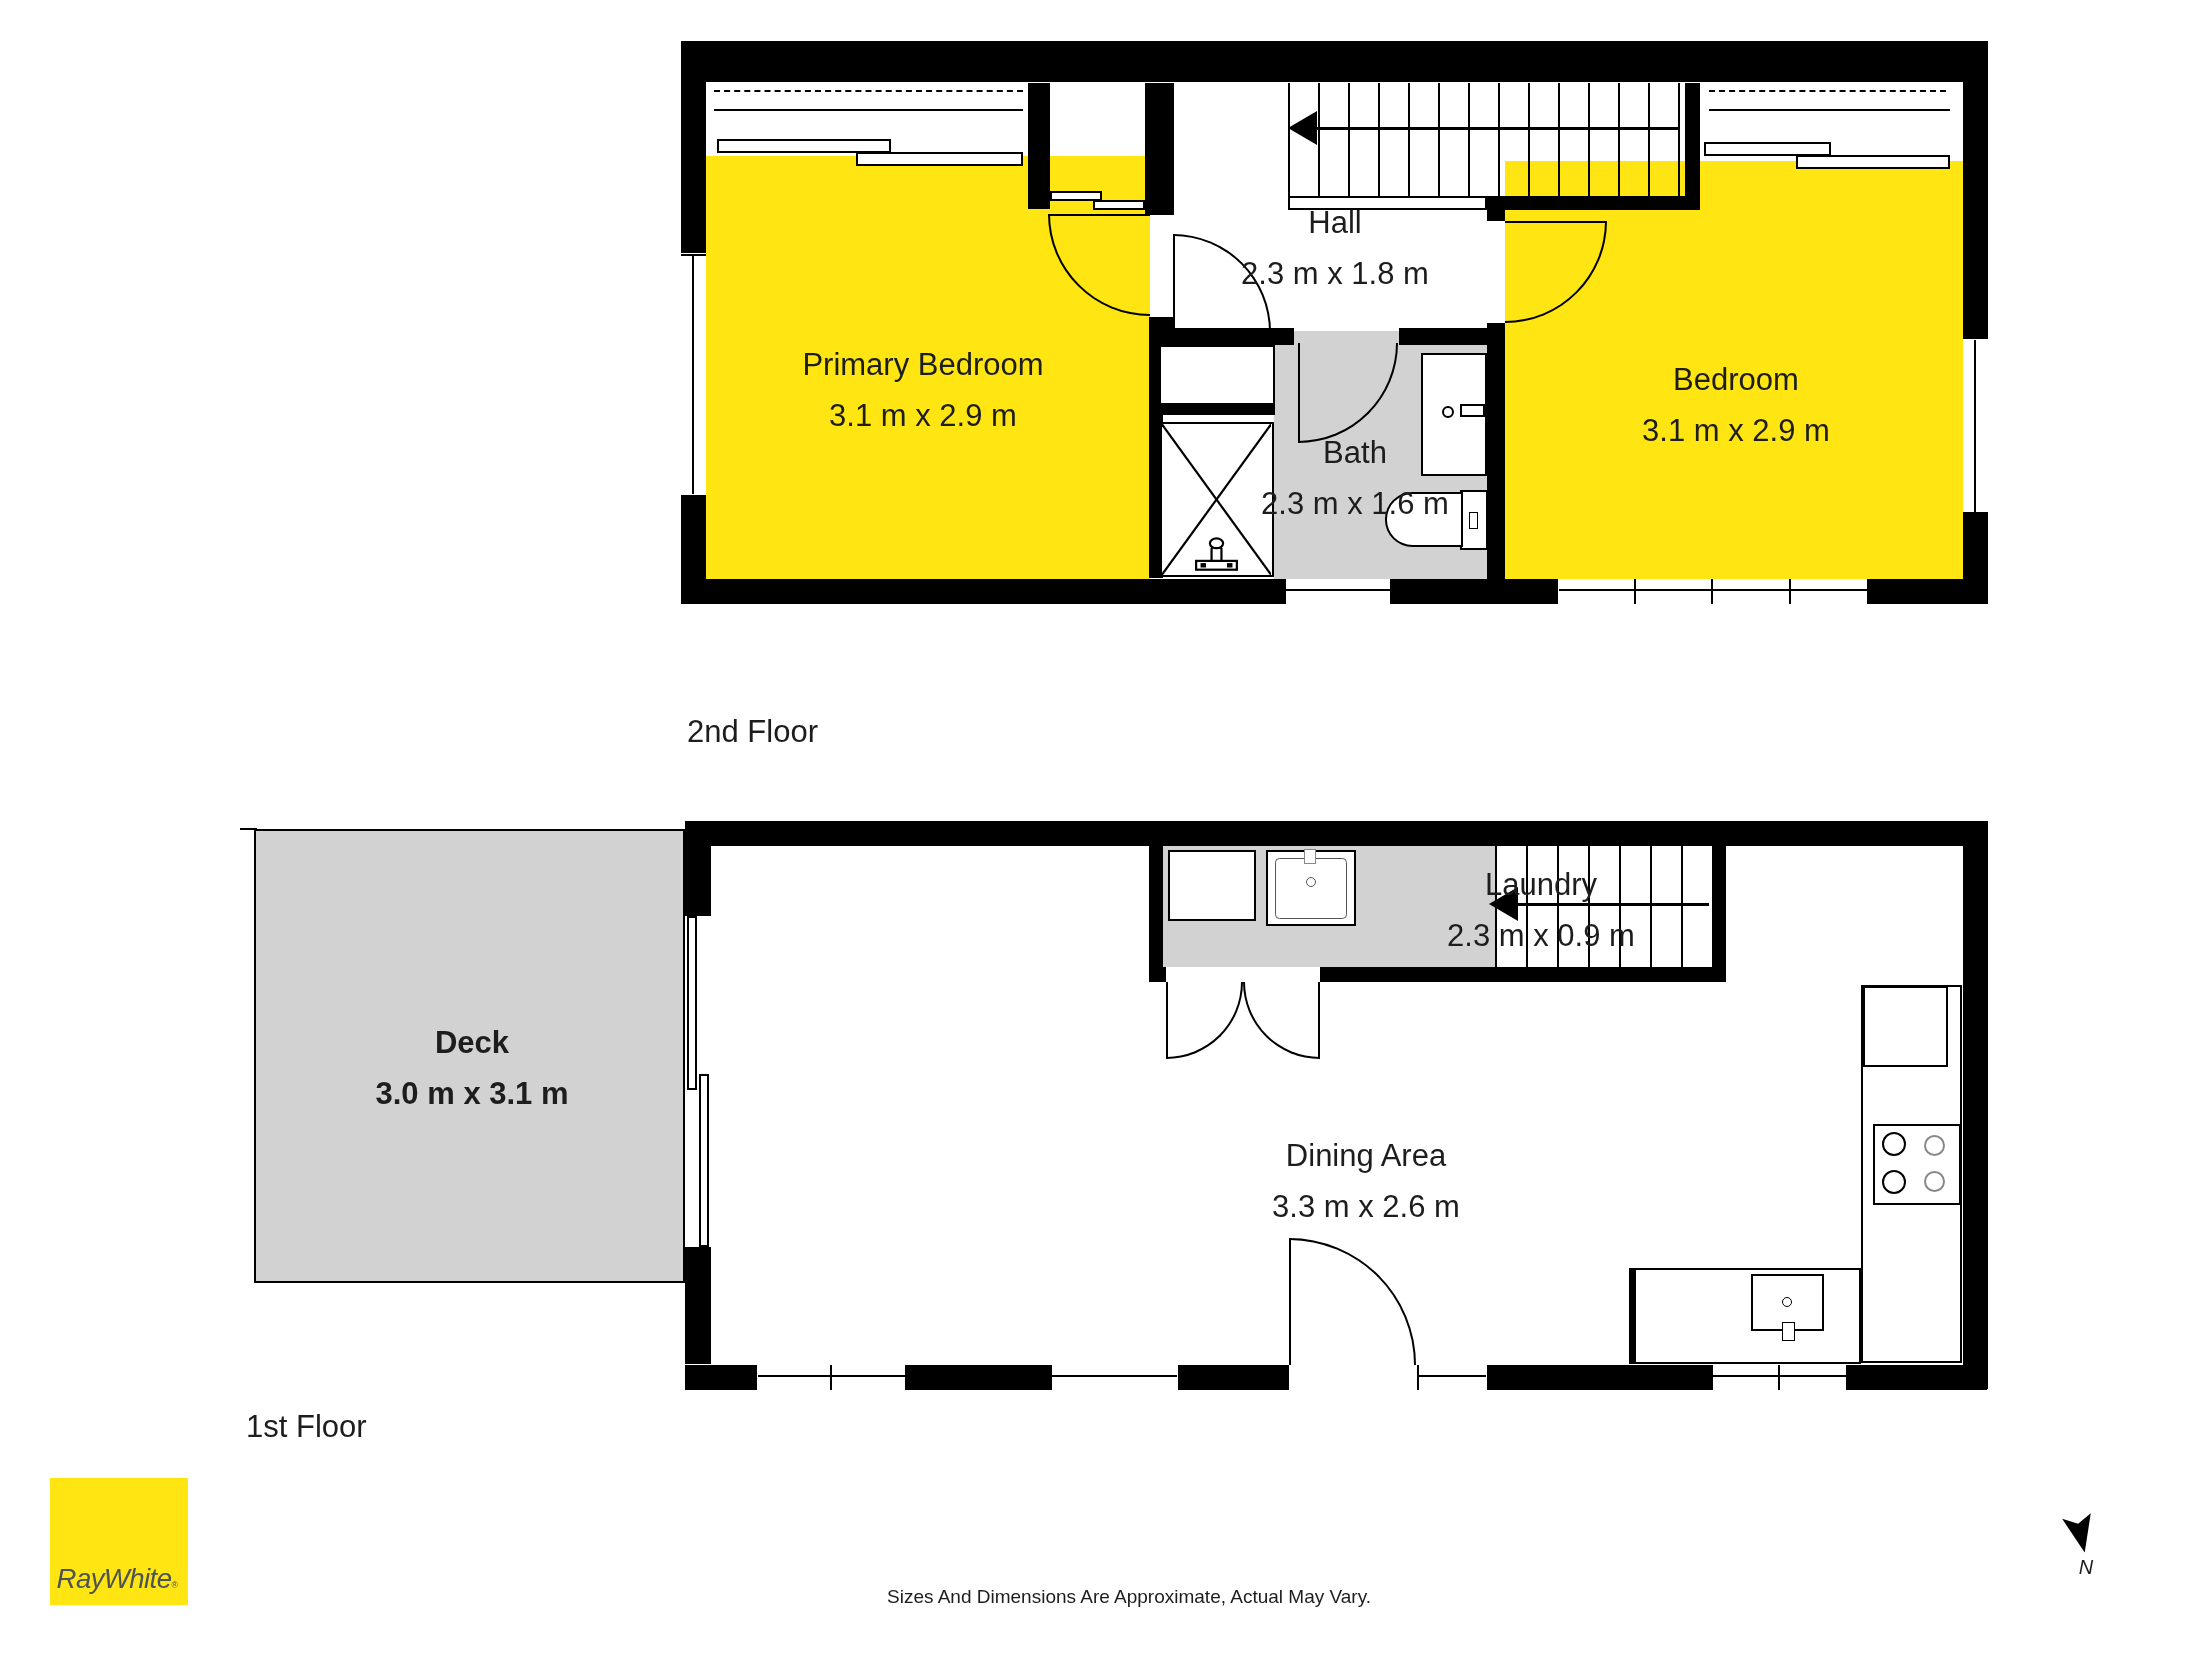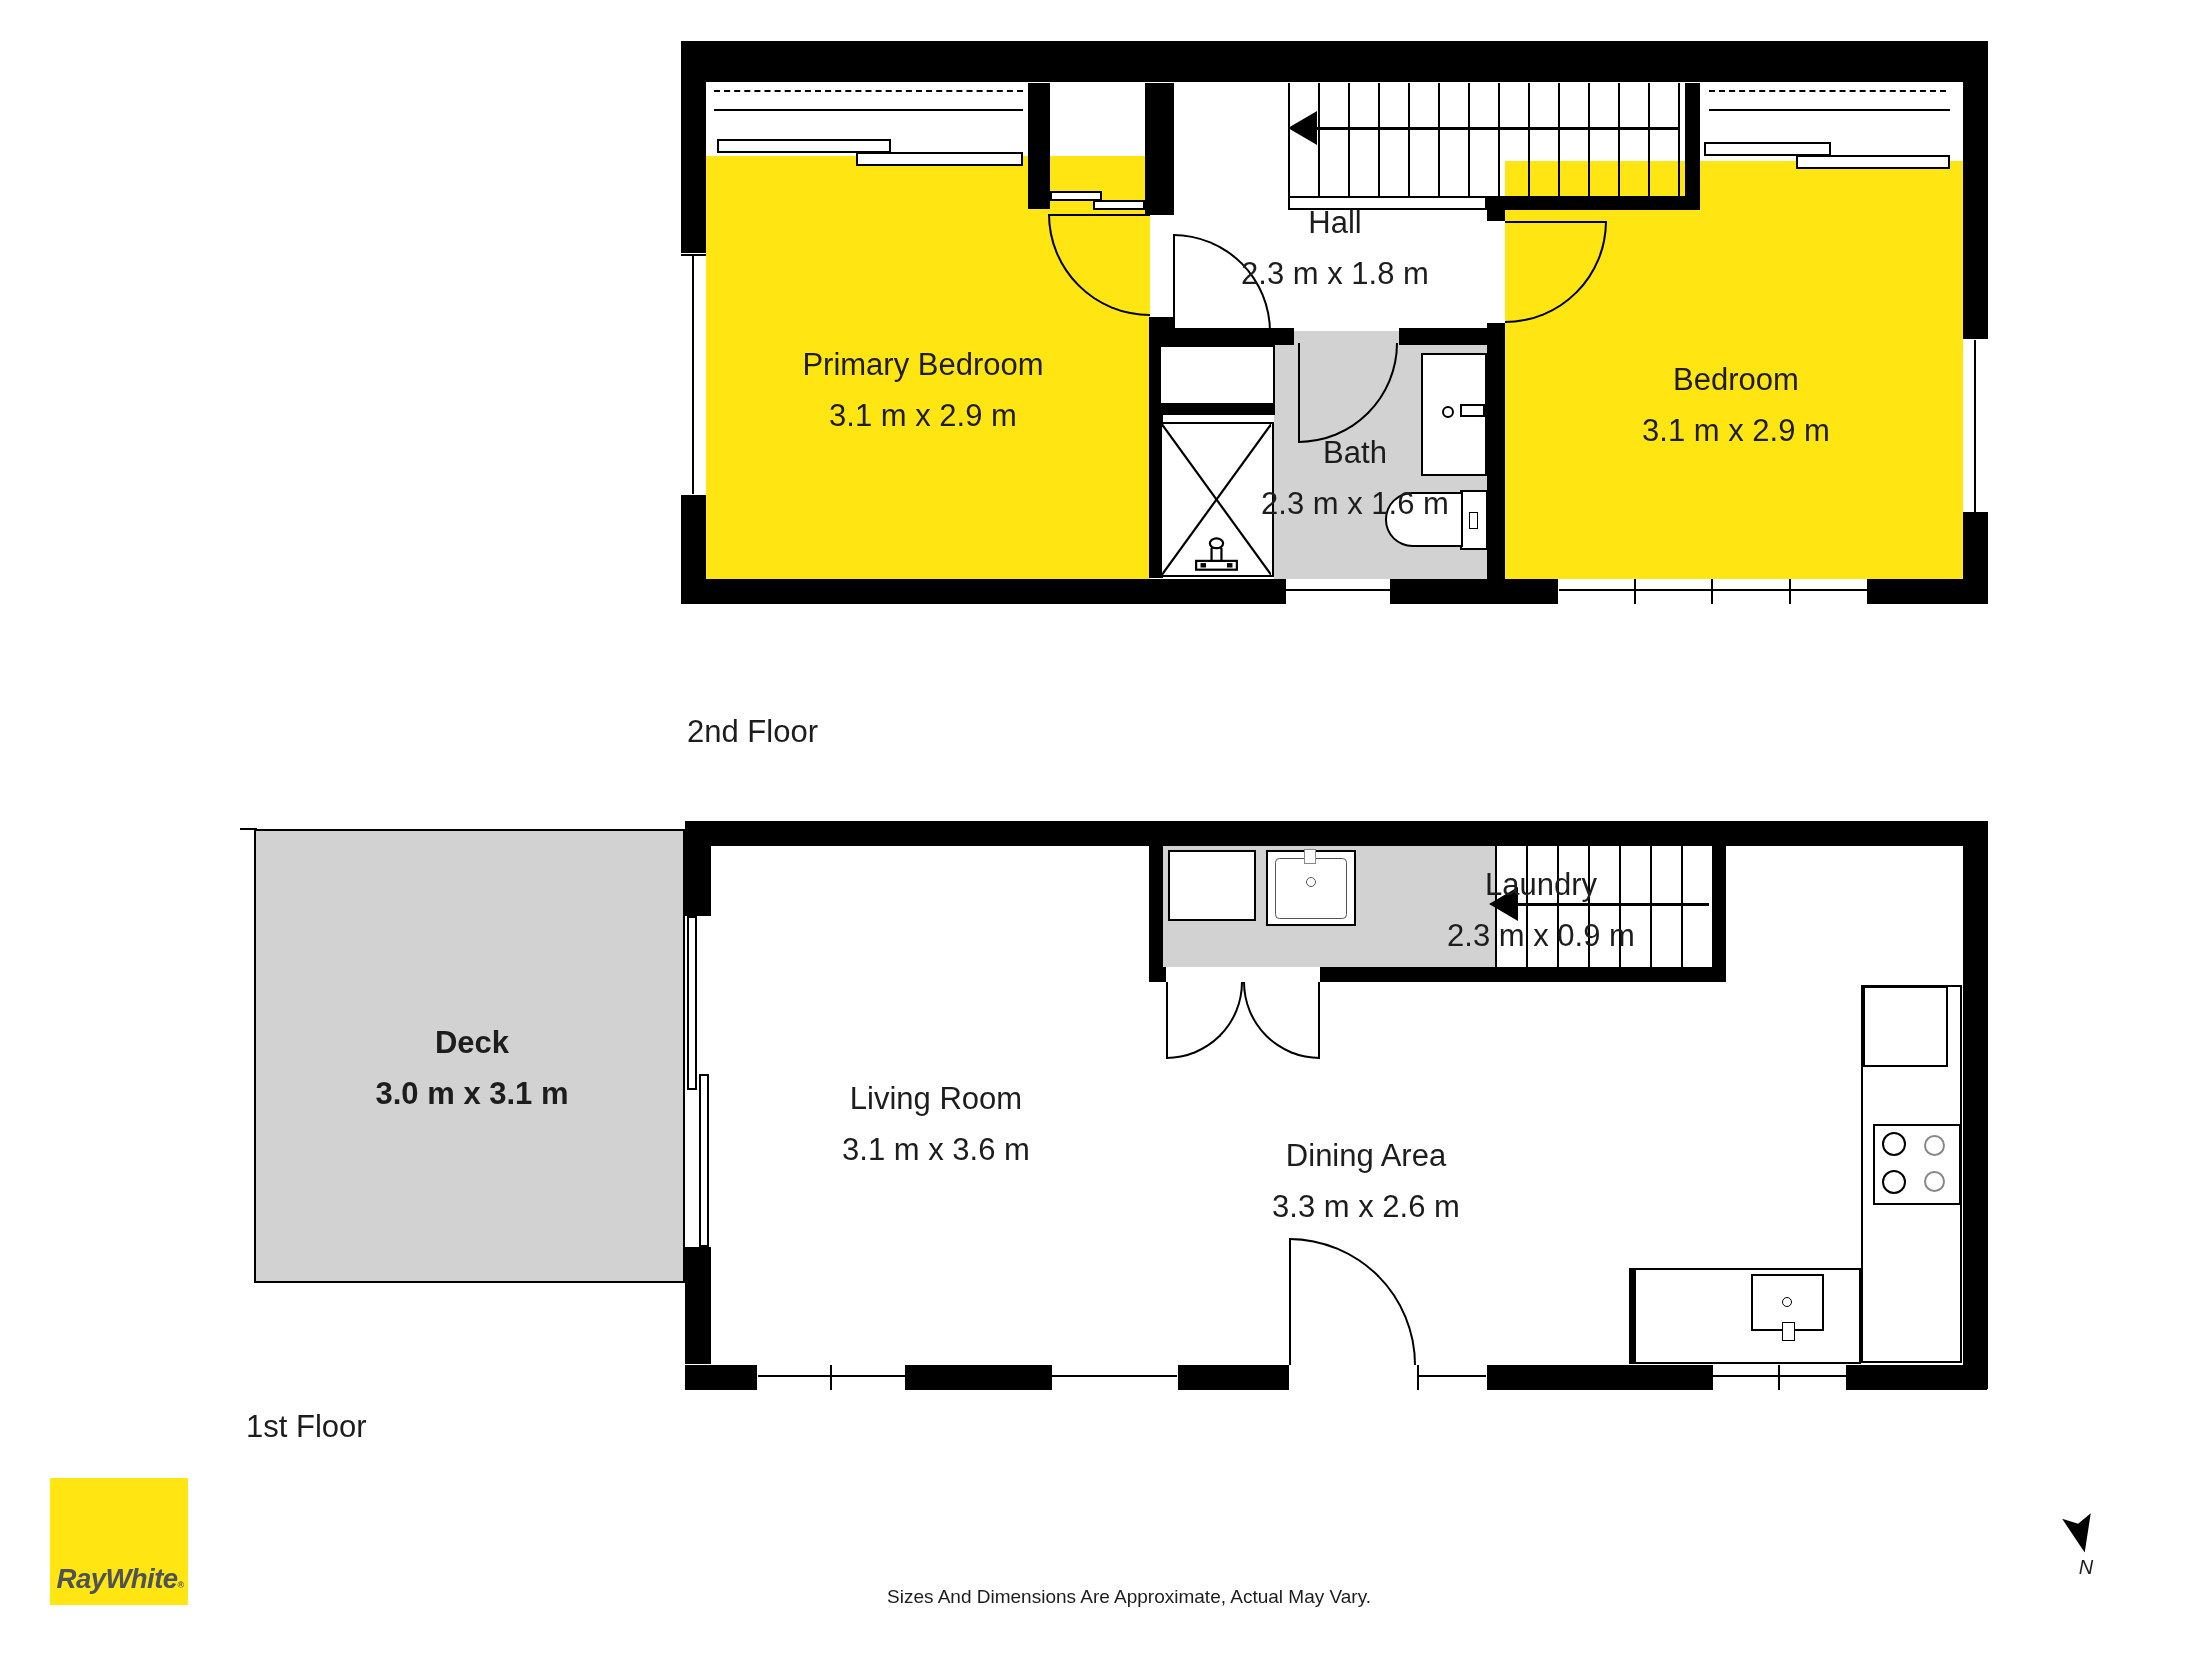--- a/index.html
+++ b/index.html
@@ -17,21 +17,21 @@
               font-size:31px;line-height:51px;white-space:nowrap;z-index:30;}
   .floor-label{position:absolute;font-size:31px;z-index:30;}
   .treads2{position:absolute;background:repeating-linear-gradient(90deg,#000 0,#000 2.2px,transparent 2.2px,transparent 30px);}
   .treads1{position:absolute;background:repeating-linear-gradient(90deg,#000 0,#000 2.2px,transparent 2.2px,transparent 31px);}
   .arrow-line{position:absolute;background:#000;height:2.8px;}
   .arrow-head{position:absolute;width:0;height:0;border-top:17px solid transparent;
               border-bottom:17px solid transparent;border-right:29px solid #000;}
   .arc{position:absolute;box-sizing:border-box;}
   .circle{position:absolute;box-sizing:border-box;border-radius:50%;background:#fff;}
   #logo-box{position:absolute;}
-  #logo-text{position:absolute;font-weight:bold;font-style:italic;font-size:27.6px;letter-spacing:-0.6px;}
+  #logo-text{position:absolute;font-weight:normal;font-style:italic;font-size:27.6px;letter-spacing:-0.6px;}
   #disclaimer{position:absolute;transform:translate(-50%,-50%);font-size:19px;}
   #north-label{position:absolute;font-style:italic;font-size:20px;transform:translate(-50%,0);}
 </style>
 </head>
 <body>
 
 <div id="sheet">
 
   <div class="room" style="left: 706px; top: 156px; width: 444px; height: 423px; background-color: rgb(255, 229, 18);"></div>
   <div class="room" style="left: 1505px; top: 161px; width: 458px; height: 418px; background-color: rgb(255, 229, 18);"></div>
@@ -193,24 +193,20 @@
   <div class="circle" style="left:1924px;top:1171px;width:21px;height:21px;border:2.2px solid #888;"></div>
   <div class="box" style="left:1634px;top:1268px;width:227px;height:96px;"></div>
   <div class="box" style="left:1751px;top:1274px;width:73px;height:57px;"></div>
   <div class="circle" style="left:1782px;top:1297px;width:10px;height:10px;border:1.7px solid #000;"></div>
   <div class="abs" style="left:1782px;top:1322px;width:13.2px;height:19px;border:1.7px solid #000;box-sizing:border-box;background:#fff;"></div>
 
   <div class="room-label" style="left:472px;top:1068px;font-weight:bold;">
     <div>Deck</div>
     <div>3.0 m x 3.1 m</div>
   </div>
-  <div class="room-label" style="left:936px;top:1124px;">
-    <div>Living Room</div>
-    <div>3.1 m x 3.6 m</div>
-  </div>
   <div class="room-label" style="left:1541px;top:910px;">
     <div>Laundry</div>
     <div>2.3 m x 0.9 m</div>
   </div>
   <div class="room-label" style="left:1366px;top:1181px;">
     <div>Dining Area</div>
     <div>3.3 m x 2.6 m</div>
   </div>
 
   <div class="floor-label" style="left:246px;top:1409px;">1st Floor</div>

